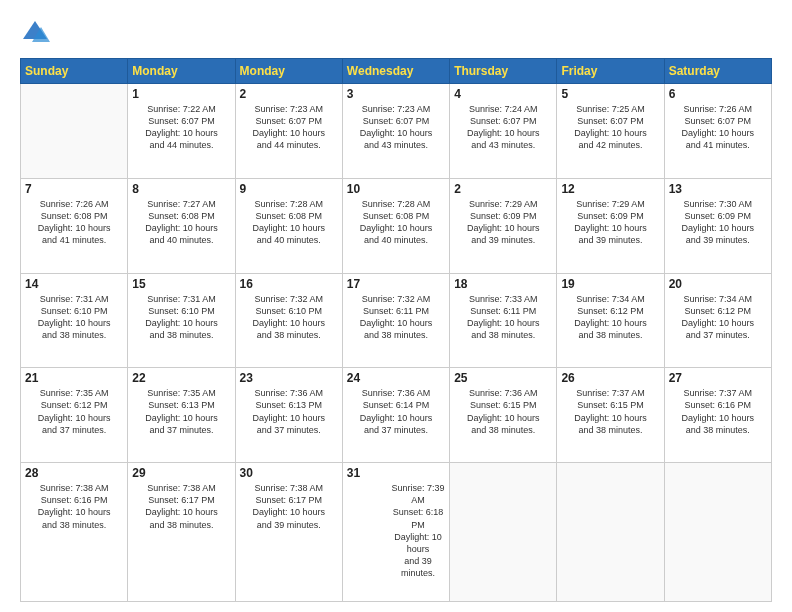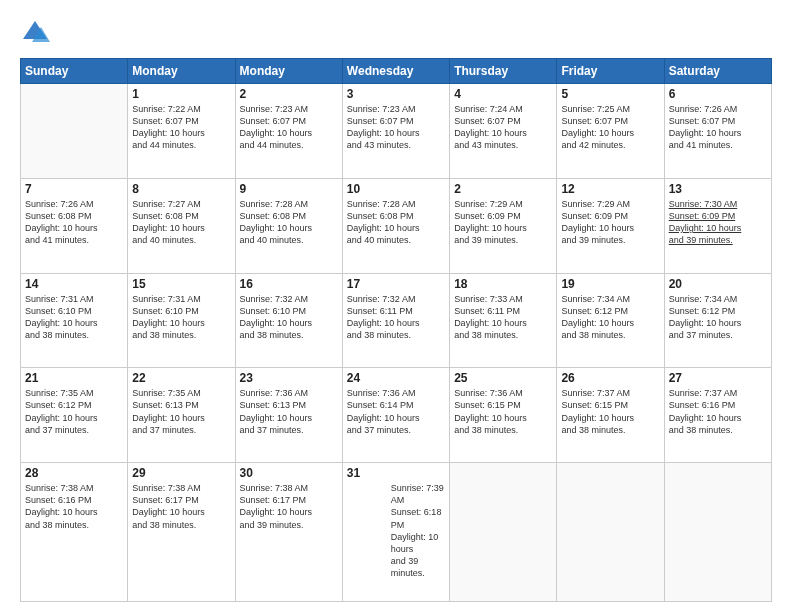--- a/index.html
+++ b/index.html
@@ -61,21 +61,21 @@
     }
     .calendar {
       flex: 1;
       border: 1px solid #ccc;
       border-collapse: collapse;
       width: 100%;
       table-layout: fixed;
     }
     .calendar th {
       background: #2a6db5;
-      color: #ffffff;
+      color: #fde047;
       font-size: 12px;
       font-weight: bold;
       padding: 5px 4px;
       text-align: left;
       border: 1px solid #1e5a9a;
     }
     .calendar td {
       border: 1px solid #ccc;
       vertical-align: top;
       padding: 3px 4px;
@@ -87,20 +87,21 @@
       font-size: 12px;
       font-weight: bold;
       color: #222;
       display: block;
       margin-bottom: 2px;
     }
     .day-info {
       font-size: 9px;
       line-height: 1.35;
       color: #333;
+      text-align: center;
     }
     .empty-cell {
       background: #f9f9f9;
     }
   </style>
 </head>
 <body>
 
 <div class="page">
   <div class="header">
@@ -216,21 +217,21 @@
           </td>
           <td>
             <span class="day-number">12</span>
             <div class="day-info" style="white-space: pre-line;">Sunrise: 7:29 AM
 Sunset: 6:09 PM
 Daylight: 10 hours
 and 39 minutes.</div>
           </td>
           <td>
             <span class="day-number">13</span>
-            <div class="day-info" style="white-space: pre-line; text-decoration: underline;">Sunrise: 7:30 AM
+            <div class="day-info" style="white-space: pre-line;">Sunrise: 7:30 AM
 Sunset: 6:09 PM
 Daylight: 10 hours
 and 39 minutes.</div>
           </td>
         </tr>
         <tr>
           <td>
             <span class="day-number">14</span>
             <div class="day-info" style="white-space: pre-line;">Sunrise: 7:31 AM
 Sunset: 6:10 PM

